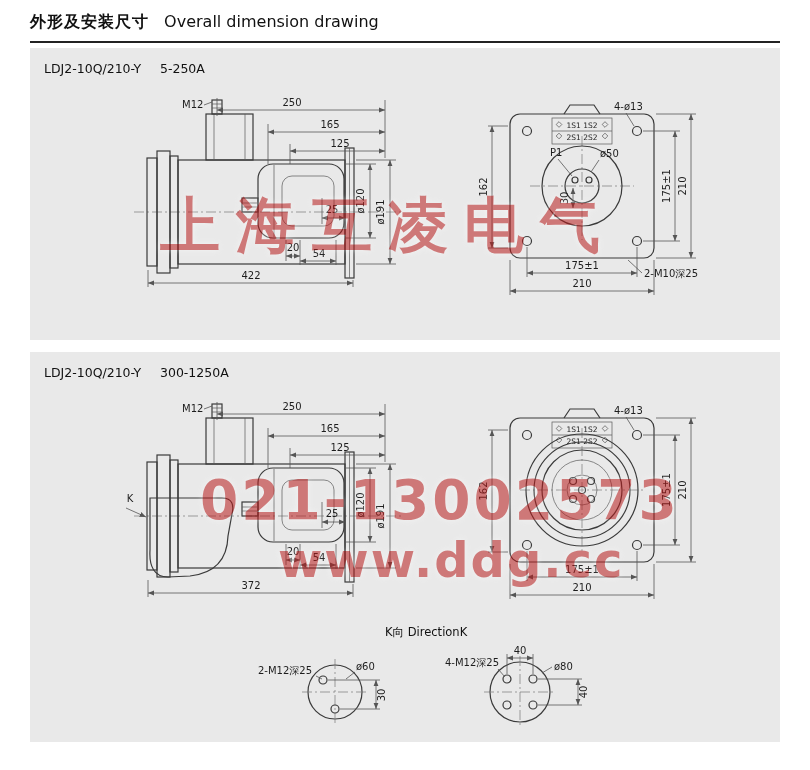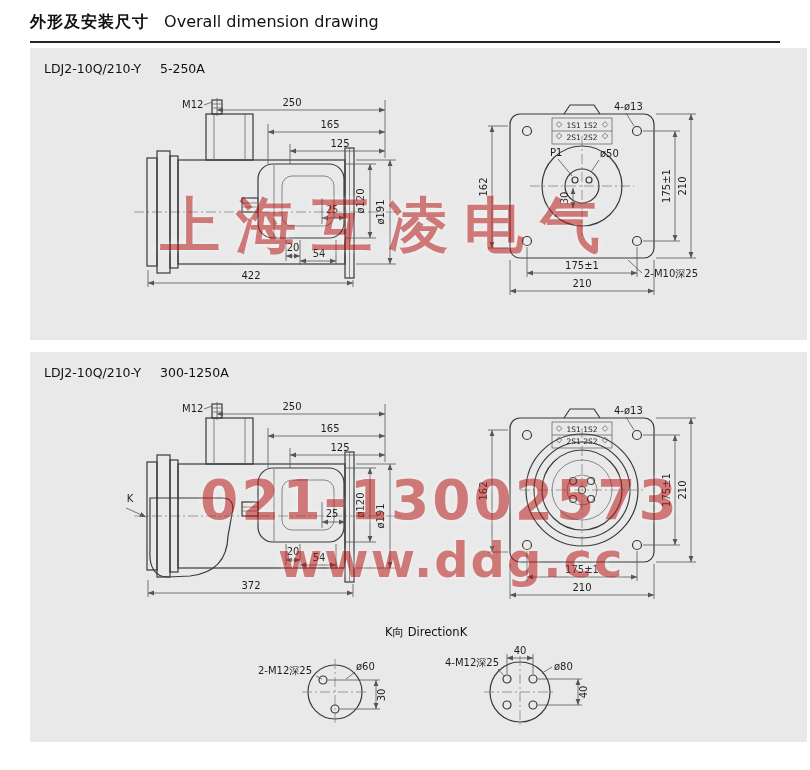--- a/index.html
+++ b/index.html
@@ -2,21 +2,21 @@
 <html><head>
 <meta charset="utf-8">
 <style>
   html,body{margin:0;padding:0;background:#fff;}
   .page{position:relative;width:810px;height:770px;background:#fff;overflow:hidden;
         font-family:"DejaVu Sans","Liberation Sans",sans-serif;color:#111;}
   .header{position:absolute;left:30px;top:12px;width:750px;border-bottom:2px solid #222;
           padding-bottom:8px;font-size:16px;}
   .title-cn{font-weight:700;letter-spacing:1px;}
   .title-en{margin-left:10px;font-weight:400;}
-  .panel{position:absolute;left:30px;width:750px;background:#e9e9e9;padding-left:27px;}
+  .panel{position:absolute;left:30px;width:750px;background:#e9e9e9;}
   .p1{top:48px;height:292px;}
   .p2{top:352px;height:390px;}
   .panel svg{position:absolute;left:0;top:0;}
   
   .o{stroke:#3a3a3a;fill:none;stroke-width:1.2;}
   .t{stroke:#5a5a5a;fill:none;stroke-width:.7;}
   .d{stroke:#555;fill:none;stroke-width:.8;}
   .c{stroke:#7a7a7a;fill:none;stroke-width:.7;stroke-dasharray:10 3 2 3;}
   .p1 .dl{marker-start:url(#arrA);marker-end:url(#arrA);}
   .p2 .dl{marker-start:url(#arrB);marker-end:url(#arrB);}

